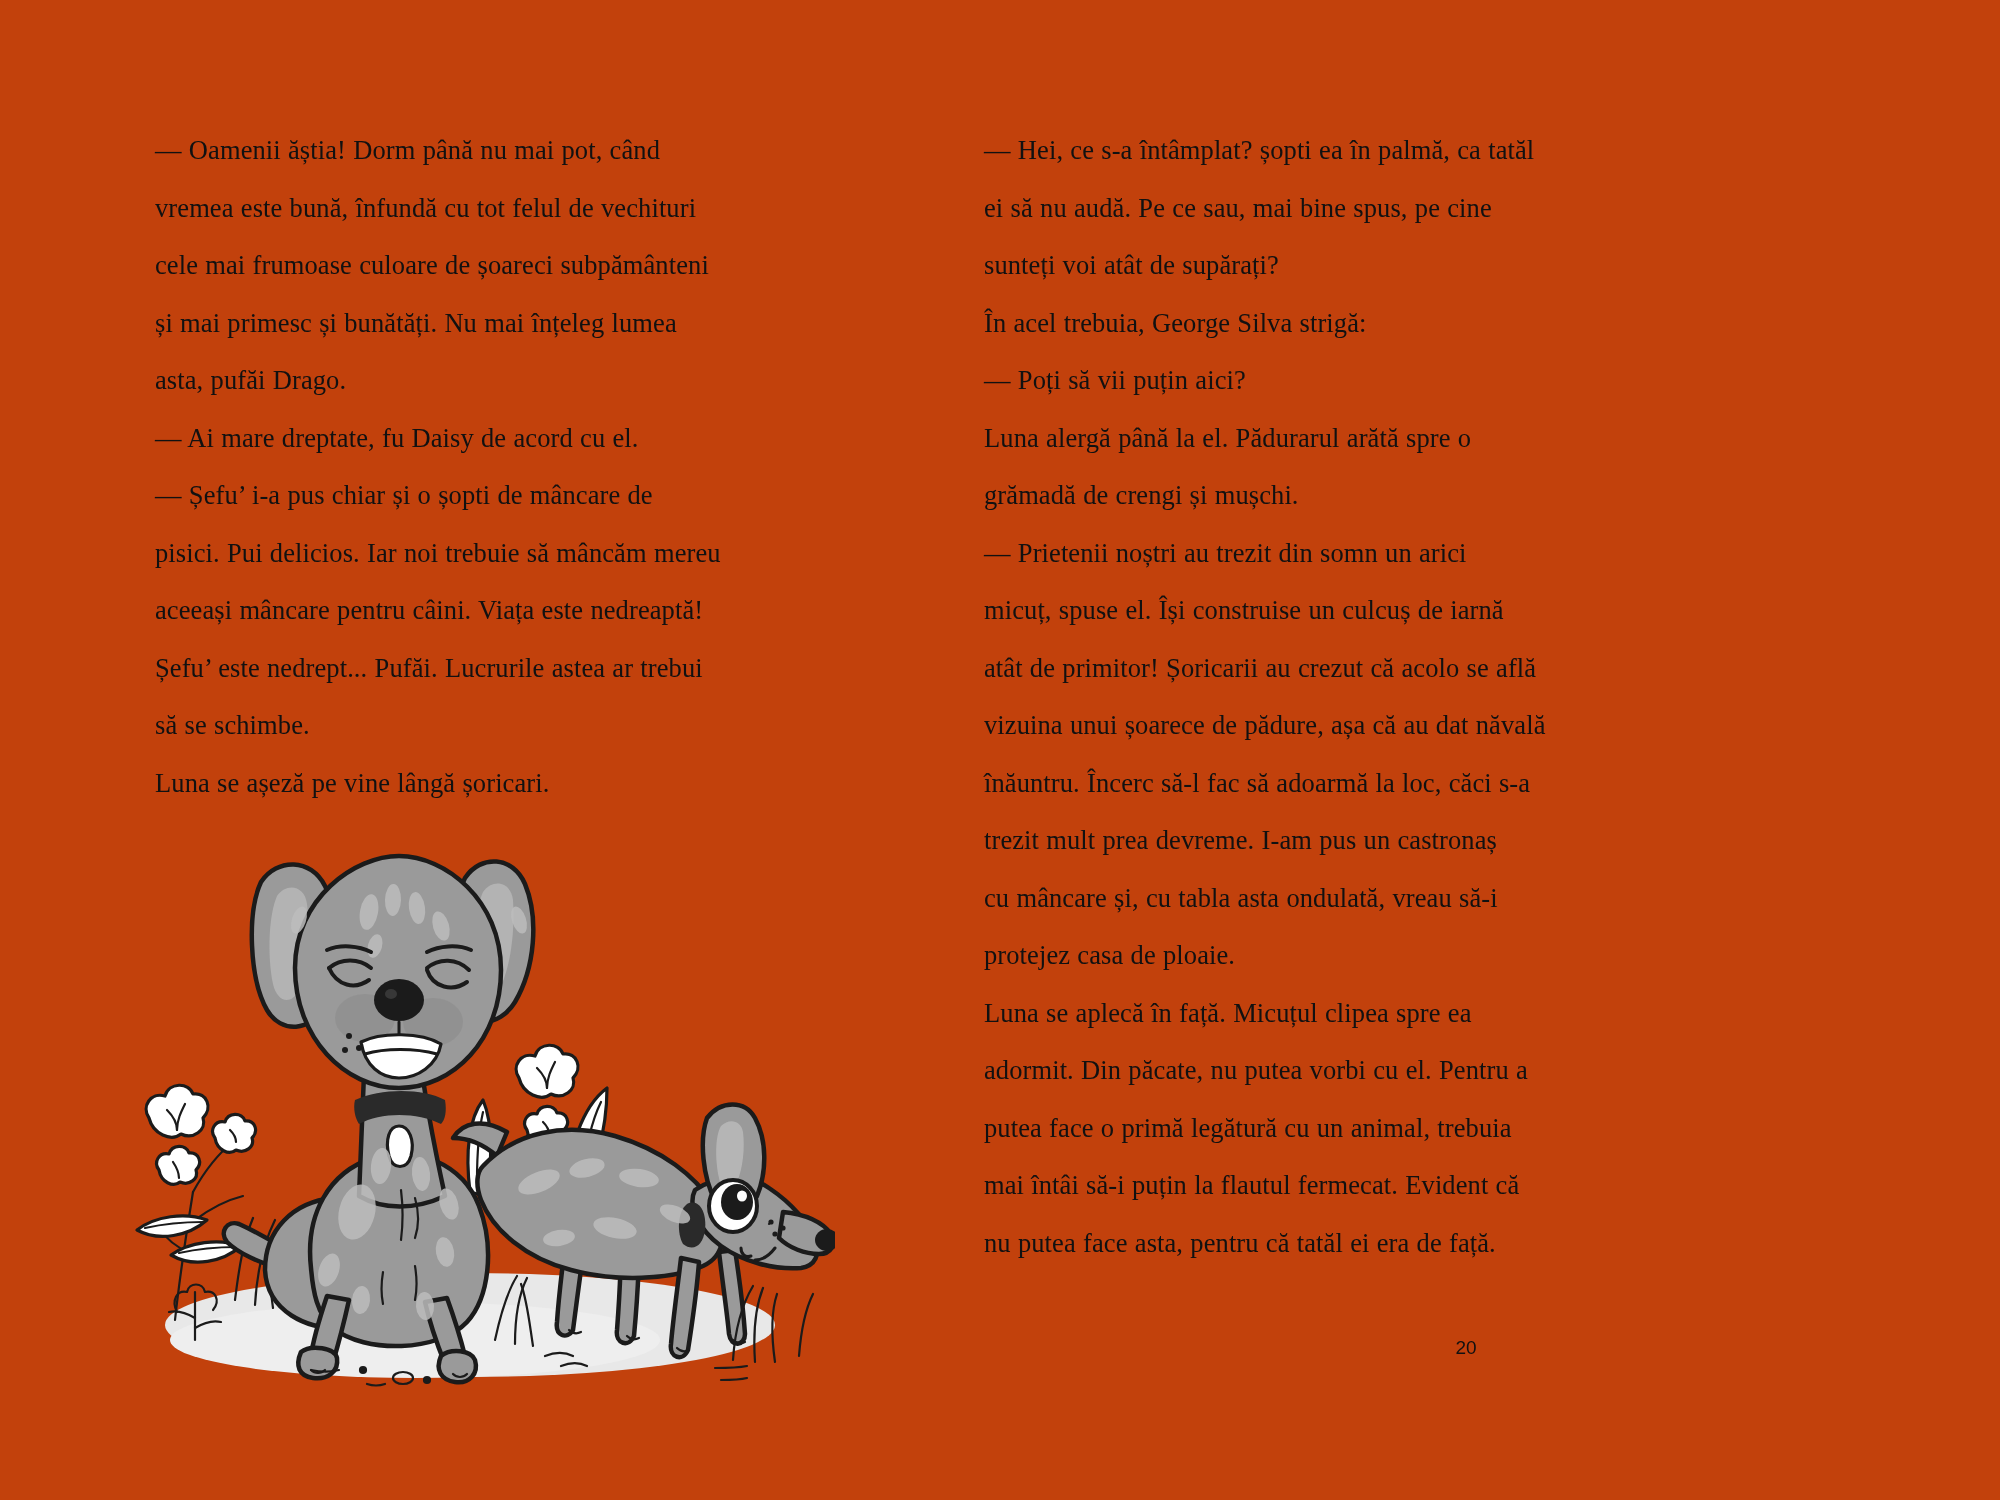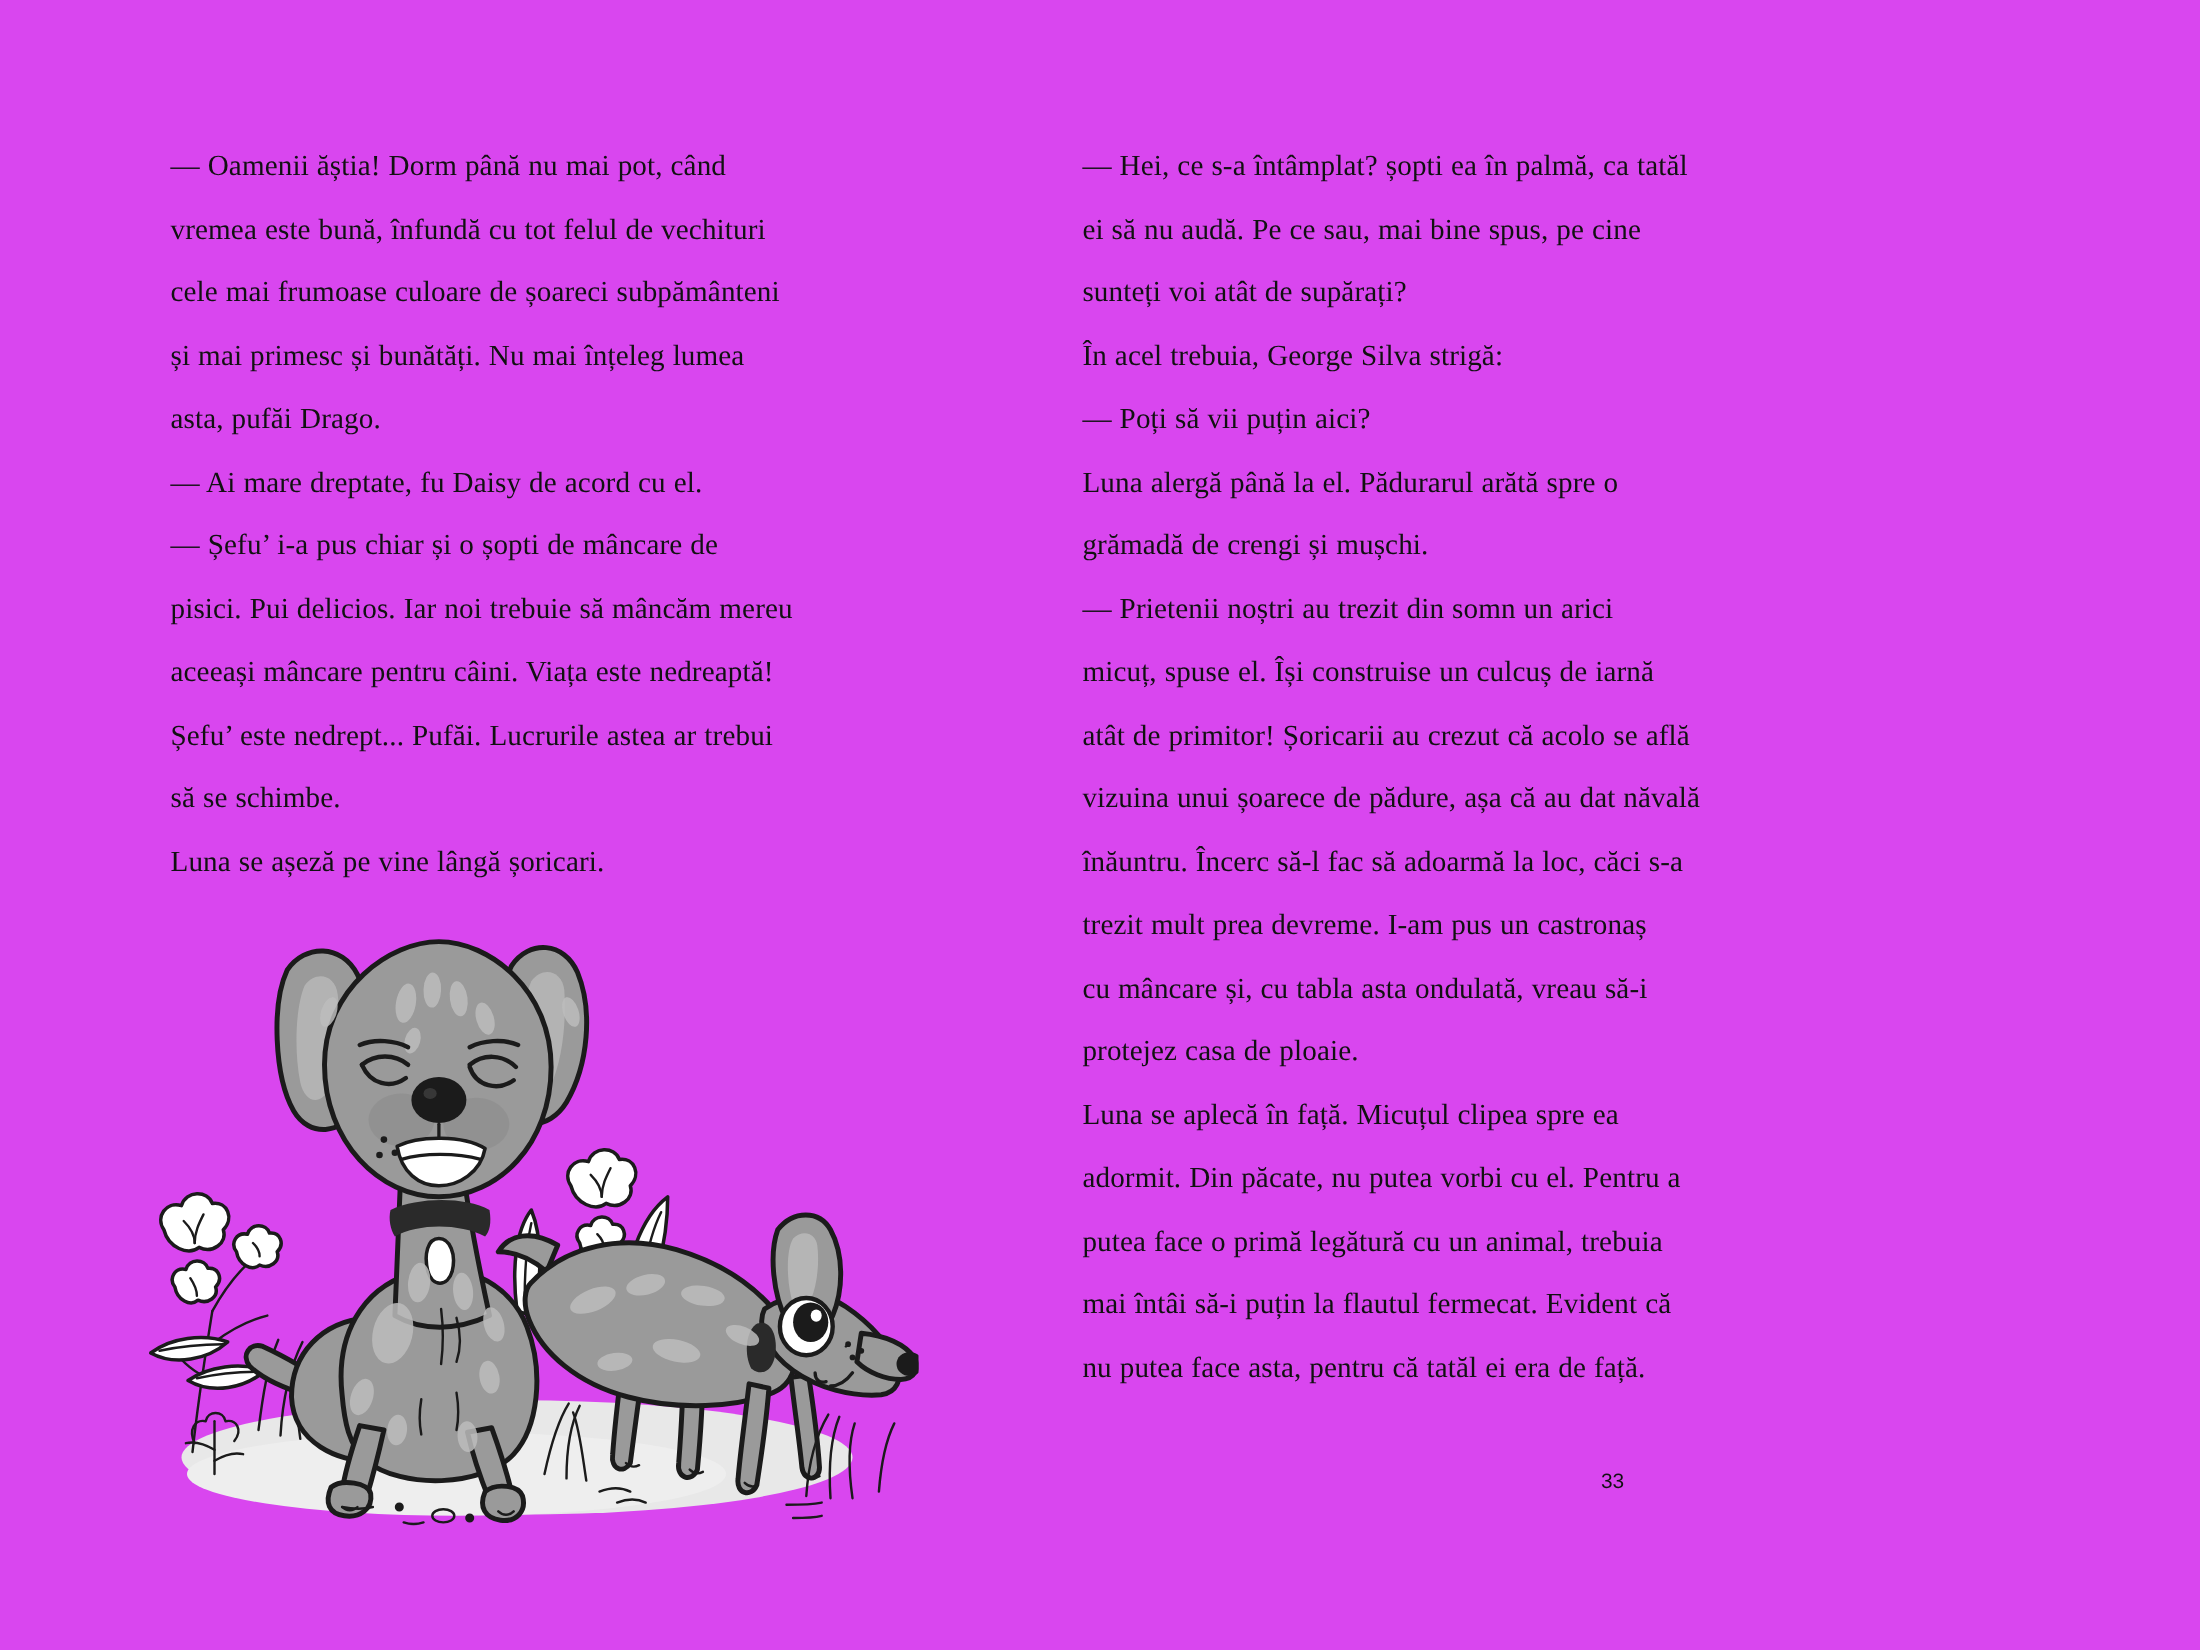--- a/index.html
+++ b/index.html
@@ -11,21 +11,21 @@
     width: 2000px;
     height: 1500px;
     font-family: "Liberation Serif", "DejaVu Serif", serif;
     color: #111111;
     overflow: hidden;
   }
   .page {
     position: relative;
     width: 2000px;
     height: 1500px;
-    background: #d946ef;
+    background: #c2410c;
     box-sizing: border-box;
   }
   .spread {
     position: absolute;
     top: 122px;
     left: 0;
     width: 2000px;
     display: flex;
     justify-content: flex-start;
   }
@@ -354,15 +354,15 @@
         <circle cx="248" cy="570" r="3" fill="#1b1b1b"></circle>
         <circle cx="312" cy="580" r="3" fill="#1b1b1b"></circle>
         <path d="M600 568 C 612 568, 622 568, 632 566"></path>
         <path d="M606 580 C 616 580, 624 580, 632 578"></path>
         <path d="M430 556 C 440 552, 450 552, 458 556"></path>
         <path d="M446 566 C 456 562, 464 562, 472 566"></path>
       </g>
     </svg>
   </div>
 
-  <div class="page-number">33</div>
+  <div class="page-number">20</div>
 
 </div>
 
 </body></html>

